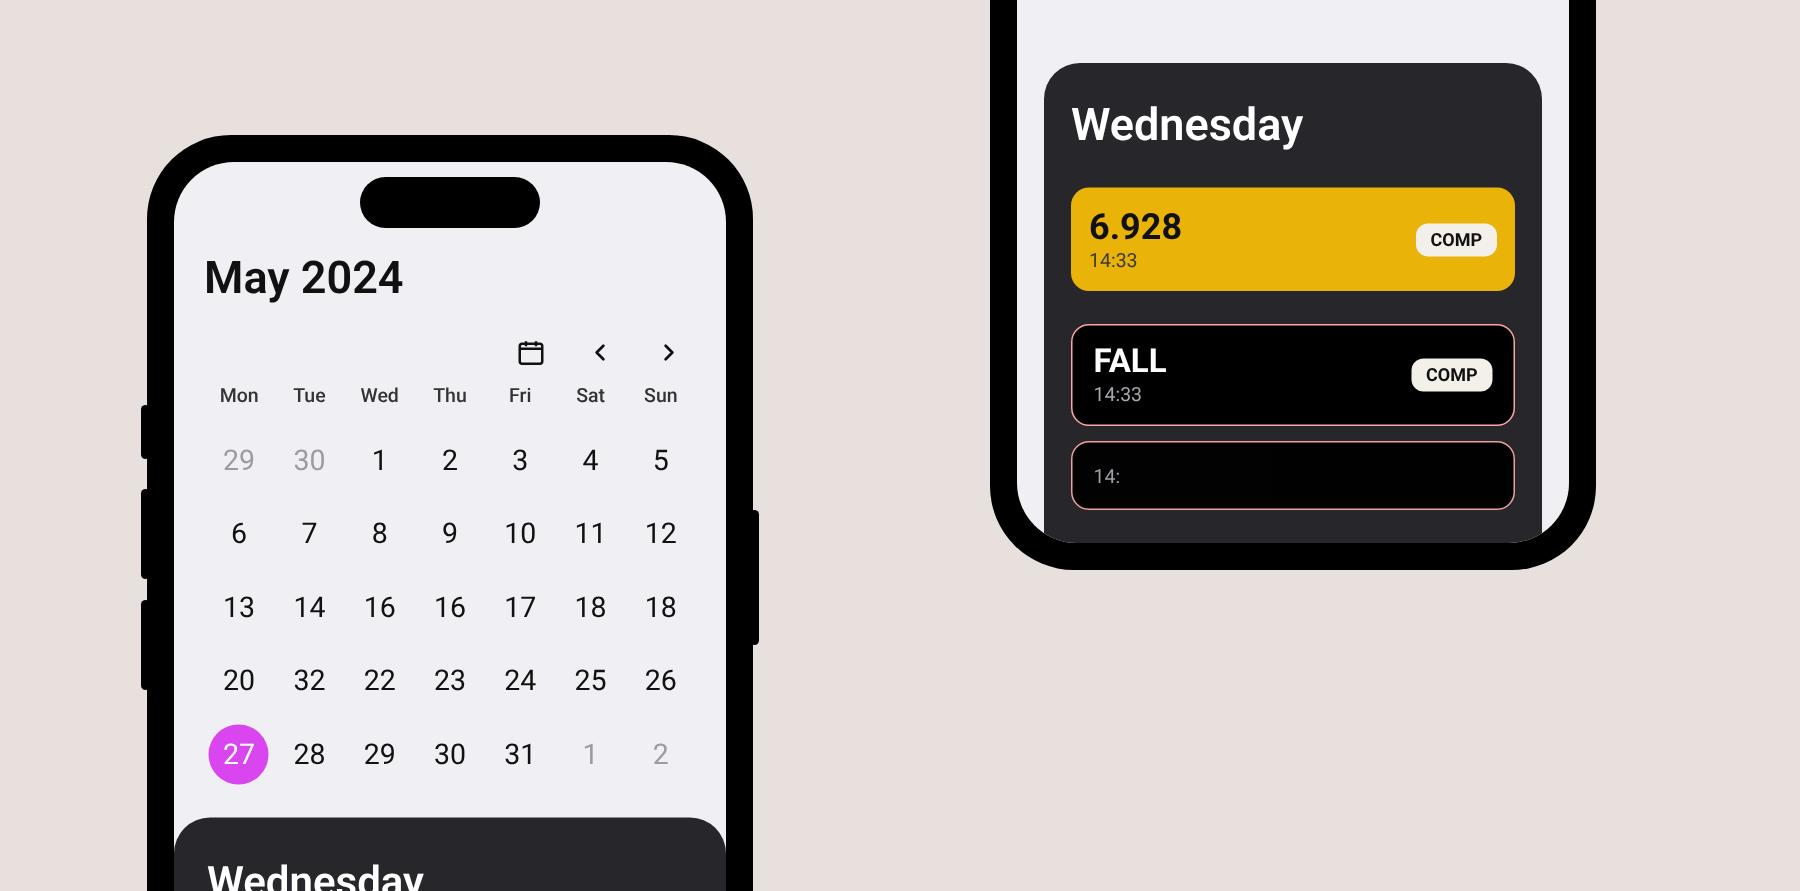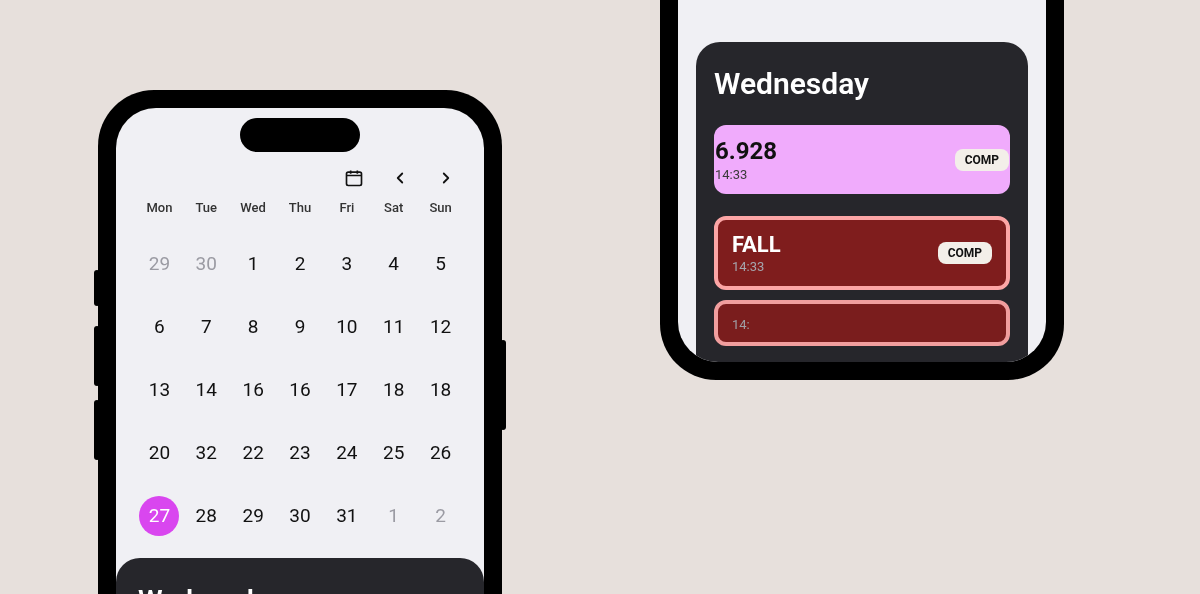--- a/index.html
+++ b/index.html
@@ -76,21 +76,21 @@
     justify-content: flex-end;
     gap: 26px;
     padding: 0 8px 12px 0;
     color: #111;
   }
   .cal-toolbar .icn { width: 20px; height: 20px; display: flex; align-items: center; justify-content: center; cursor: pointer; }
   .cal-grid {
     display: grid;
     grid-template-columns: repeat(7, 1fr);
     text-align: center;
-    row-gap: 35px;
+    row-gap: 21px;
   }
   .cal-dow {
     font-size: 13px;
     color: #333;
     font-weight: 500;
   }
   .cal-day {
     font-size: 19px;
     color: #111;
     height: 28px;
@@ -137,67 +137,68 @@
     font-weight: 600;
     margin-bottom: 24px;
   }
   .subhead {
     font-size: 12px;
     letter-spacing: 0.5px;
     color: #a5a5ad;
     margin-bottom: 10px;
   }
   .best-card {
-    background: #f0abfc;
+    background: #eab308;
     color: #111;
     border-radius: 12px;
-    padding: 12px 1px;
+    padding: 12px 12px;
     display: flex;
     justify-content: space-between;
     align-items: center;
     margin-bottom: 22px;
   }
   .best-card .score { font-size: 24px; font-weight: 700; }
   .best-card .time  { font-size: 13px; color: #3a3a3a; margin-top: 2px; }
   .badge {
     background: #f3efe9;
     color: #111;
     font-size: 12px;
     font-weight: 700;
     padding: 4px 10px;
     border-radius: 8px;
     text-align: center;
   }
   .attempt-card {
-    border: 4px solid #fca5a5;
+    border: 1px solid #fca5a5;
     border-radius: 12px;
     padding: 12px 14px;
     display: flex;
     justify-content: space-between;
     align-items: center;
     margin-bottom: 10px;
-    background: #7f1d1d;
+    background: #000000;
   }
   .attempt-card .lbl  { font-size: 22px; font-weight: 700; color: #fff; }
   .attempt-card .time { font-size: 13px; color: #a5a5ad; margin-top: 2px; }
   .attempt-card.partial { height: 46px; overflow: hidden; opacity: 0.95; }
   svg { display: block; }
 </style>
 </head>
 <body>
 
 <div class="phone phone-left">
   <div class="side-btn sb1"></div>
   <div class="side-btn sb2"></div>
   <div class="side-btn sb3"></div>
   <div class="side-btn sb4"></div>
   <div class="phone-inner">
     <div class="notch"></div>
 
     <div class="cal-wrap">
+      <div class="cal-title">May 2024</div>
 
       <div class="cal-toolbar">
         <span class="icn">
           <svg viewBox="0 0 24 24" width="20" height="20" fill="none" stroke="#111" stroke-width="2">
             <rect x="3" y="5" width="18" height="16" rx="2"></rect>
               <path d="M3 9h18M8 3v4M16 3v4"></path>
           </svg>
         </span>
         <span class="icn">
           <svg viewBox="0 0 24 24" width="18" height="18" fill="none" stroke="#111" stroke-width="2.4" stroke-linecap="round" stroke-linejoin="round">

